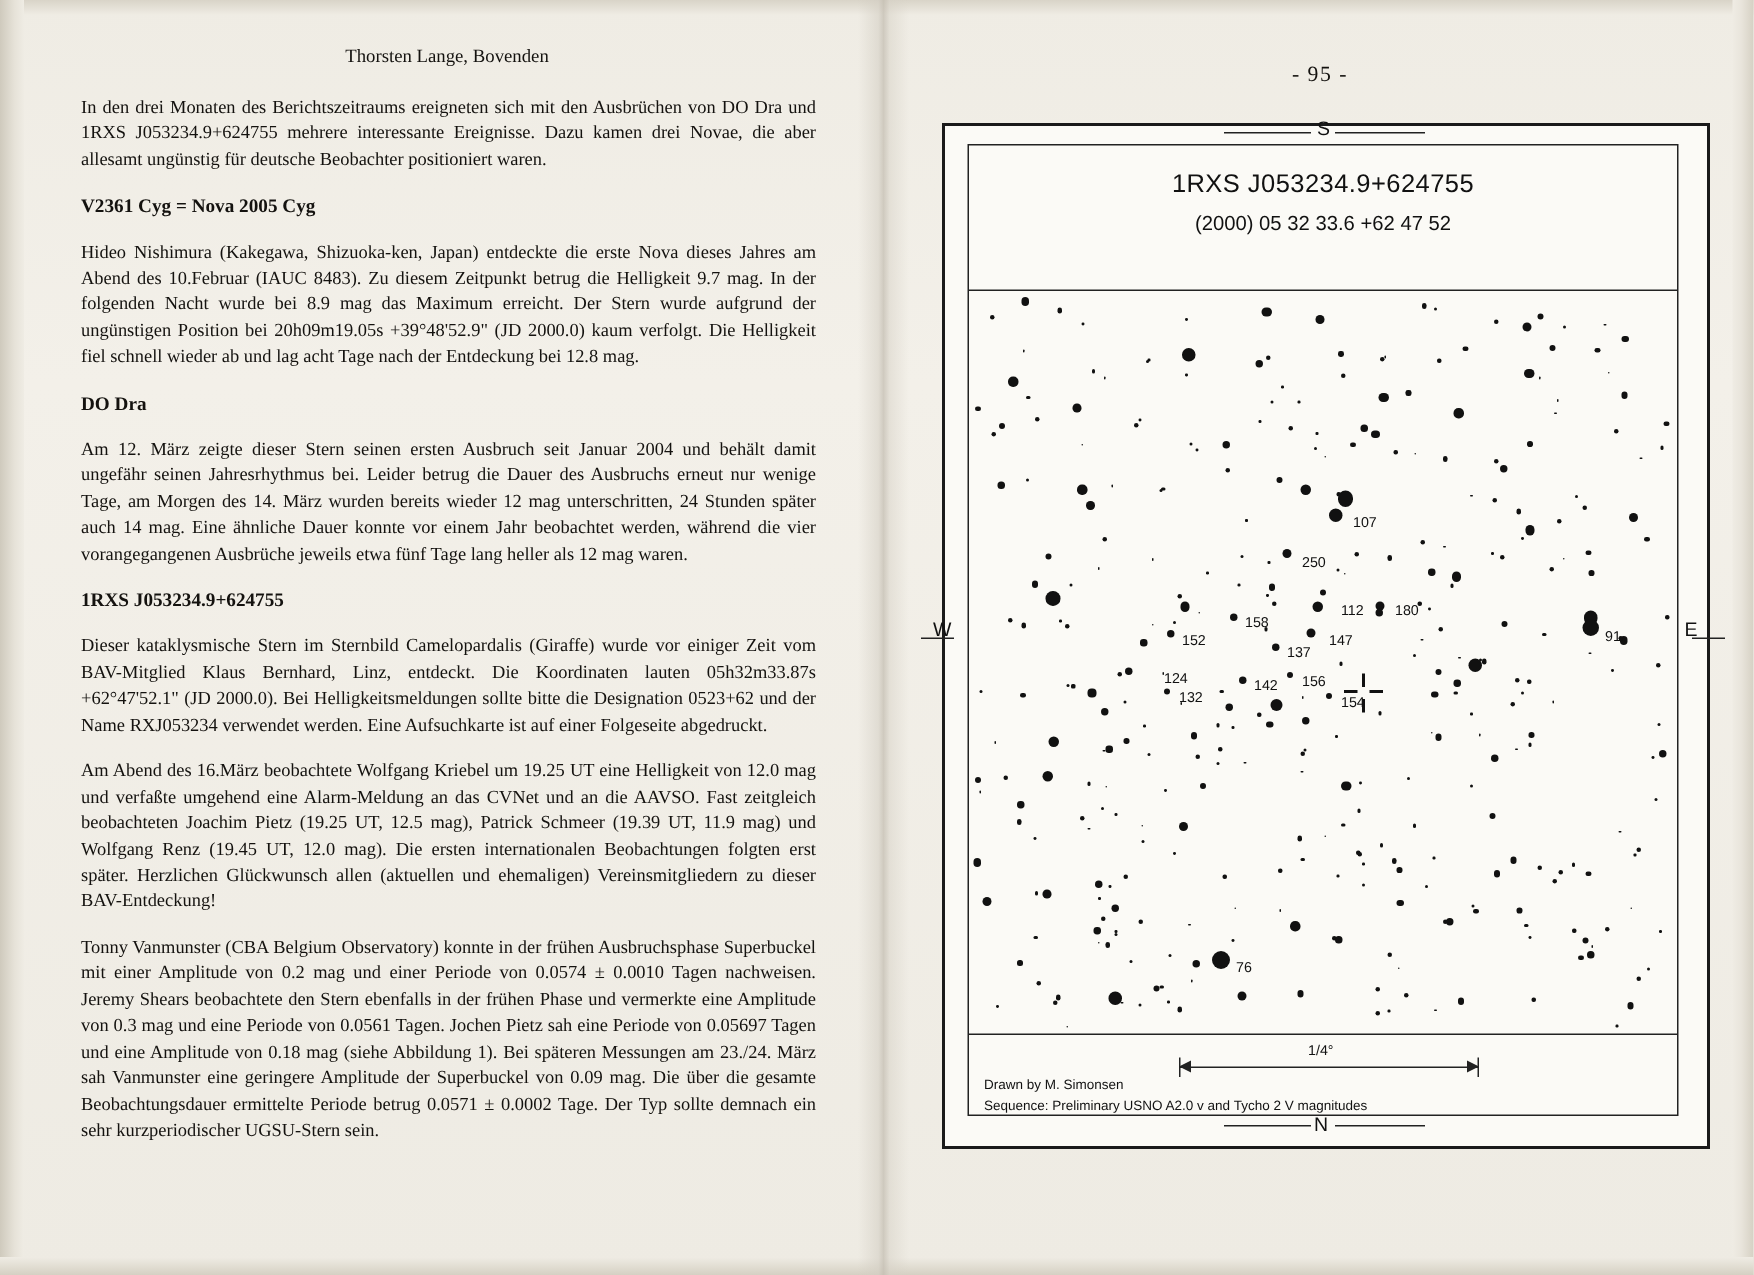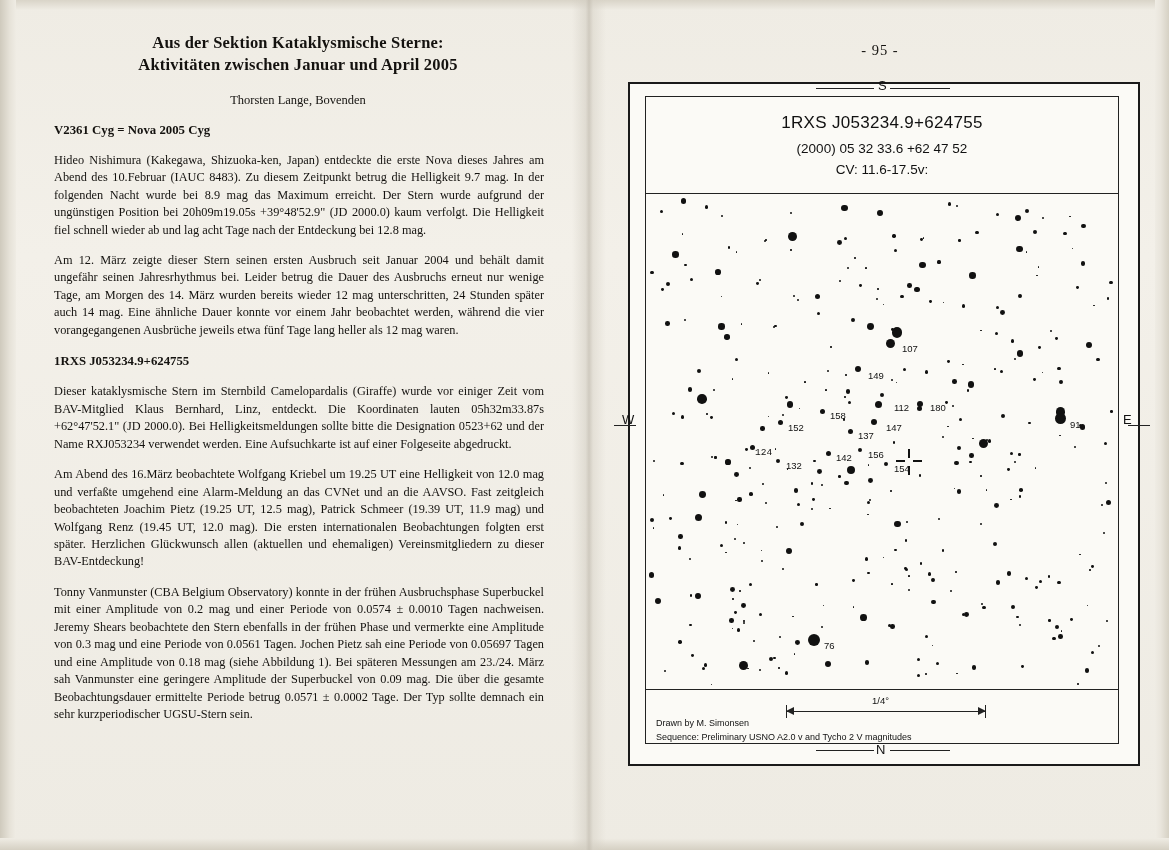--- a/index.html
+++ b/index.html
@@ -231,32 +231,30 @@
 
 <div class="page-scan">
   <div class="edge-top"></div>
   <div class="edge-left"></div>
   <div class="edge-right"></div>
   <div class="edge-bottom"></div>
   <div class="gutter"></div>
 
   <div class="page-left">
 
-    <div class="article-title">
-      <div>Aus der Sektion Kataklysmische Sterne:</div>
-      <div>Aktivitäten zwischen Januar und April 2005</div>
-    </div>
 
     <div class="byline">Thorsten Lange, Bovenden</div>
 
     <div class="body-col">
+      <p class="first">In den drei Monaten des Berichtszeitraums ereigneten sich mit den Ausbrüchen von DO Dra und 1RXS J053234.9+624755 mehrere interessante Ereignisse. Dazu kamen drei Novae, die aber allesamt ungünstig für deutsche Beobachter positioniert waren.</p>
 
       <p class="subhead">V2361 Cyg = Nova 2005 Cyg</p>
       <p>Hideo Nishimura (Kakegawa, Shizuoka-ken, Japan) entdeckte die erste Nova dieses Jahres am Abend des 10.Februar (IAUC 8483). Zu diesem Zeitpunkt betrug die Helligkeit 9.7 mag. In der folgenden Nacht wurde bei 8.9 mag das Maximum erreicht. Der Stern wurde aufgrund der ungünstigen Position bei 20h09m19.05s +39°48'52.9" (JD 2000.0) kaum verfolgt. Die Helligkeit fiel schnell wieder ab und lag acht Tage nach der Entdeckung bei 12.8 mag.</p>
 
+      <p class="subhead">DO Dra</p>
       <p>Am 12. März zeigte dieser Stern seinen ersten Ausbruch seit Januar 2004 und behält damit ungefähr seinen Jahresrhythmus bei. Leider betrug die Dauer des Ausbruchs erneut nur wenige Tage, am Morgen des 14. März wurden bereits wieder 12 mag unterschritten, 24 Stunden später auch 14 mag. Eine ähnliche Dauer konnte vor einem Jahr beobachtet werden, während die vier vorangegangenen Ausbrüche jeweils etwa fünf Tage lang heller als 12 mag waren.</p>
 
       <p class="subhead">1RXS J053234.9+624755</p>
       <p>Dieser kataklysmische Stern im Sternbild Camelopardalis (Giraffe) wurde vor einiger Zeit vom BAV-Mitglied Klaus Bernhard, Linz, entdeckt. Die Koordinaten lauten 05h32m33.87s +62°47'52.1" (JD 2000.0). Bei Helligkeitsmeldungen sollte bitte die Designation 0523+62 und der Name RXJ053234 verwendet werden. Eine Aufsuchkarte ist auf einer Folgeseite abgedruckt.</p>
       <p>Am Abend des 16.März beobachtete Wolfgang Kriebel um 19.25 UT eine Helligkeit von 12.0 mag und verfaßte umgehend eine Alarm-Meldung an das CVNet und an die AAVSO. Fast zeitgleich beobachteten Joachim Pietz (19.25 UT, 12.5 mag), Patrick Schmeer (19.39 UT, 11.9 mag) und Wolfgang Renz (19.45 UT, 12.0 mag). Die ersten internationalen Beobachtungen folgten erst später. Herzlichen Glückwunsch allen (aktuellen und ehemaligen) Vereinsmitgliedern zu dieser BAV-Entdeckung!</p>
       <p>Tonny Vanmunster (CBA Belgium Observatory) konnte in der frühen Ausbruchsphase Superbuckel mit einer Amplitude von 0.2 mag und einer Periode von 0.0574 ± 0.0010 Tagen nachweisen. Jeremy Shears beobachtete den Stern ebenfalls in der frühen Phase und vermerkte eine Amplitude von 0.3 mag und eine Periode von 0.0561 Tagen. Jochen Pietz sah eine Periode von 0.05697 Tagen und eine Amplitude von 0.18 mag (siehe Abbildung 1). Bei späteren Messungen am 23./24. März sah Vanmunster eine geringere Amplitude der Superbuckel von 0.09 mag. Die über die gesamte Beobachtungsdauer ermittelte Periode betrug 0.0571 ± 0.0002 Tage. Der Typ sollte demnach ein sehr kurzperiodischer UGSU-Stern sein.</p>
     </div>
   </div>
 
   <div class="page-right">
@@ -277,21 +275,20 @@
       <div class="tick-line" style="left:188px; top:6px; width:58px; height:1px;"></div>
       <div class="tick-line" style="left:188px; top:668px; width:58px; height:1px;"></div>
 
       <div class="chart-inner">
         <div class="hline-top"></div>
         <div class="hline-bottom"></div>
 
         <div class="chart-head">
           <div class="chart-title">1RXS J053234.9+624755</div>
           <div class="chart-coords">(2000) 05 32 33.6  +62 47 52</div>
-          <div class="chart-mag">CV:    11.6-17.5v:</div>
         </div>
 
         <div class="starfield">
             <div class="star" style="left: 447.375px; top: 207.835px; width: 1.66263px; height: 1.66263px;"></div>
             <div class="star" style="left: 310.27px; top: 575.666px; width: 1.55477px; height: 1.55477px;"></div>
             <div class="star" style="left: 176.687px; top: 507.566px; width: 1.50573px; height: 1.50573px;"></div>
             <div class="star" style="left: 386.788px; top: 133.056px; width: 4.238px; height: 4.238px;"></div>
             <div class="star" style="left: 248.256px; top: 423.614px; width: 6.8783px; height: 6.8783px;"></div>
             <div class="star" style="left: 291.431px; top: 163.397px; width: 3.1712px; height: 3.1712px;"></div>
             <div class="star" style="left: 114.984px; top: 452.602px; width: 1.52366px; height: 1.52366px;"></div>
@@ -637,29 +634,29 @@
             <div class="star" style="left: 173.5px; top: 311.5px; width: 5px; height: 5px;"></div>
             <div class="star" style="left: 131.5px; top: 322.5px; width: 5px; height: 5px;"></div>
             <div class="star" style="left: 225px; top: 322px; width: 6px; height: 6px;"></div>
             <div class="star" style="left: 201.5px; top: 331.5px; width: 5px; height: 5px;"></div>
             <div class="star" style="left: 103.5px; top: 347.5px; width: 5px; height: 5px;"></div>
             <div class="star" style="left: 179.5px; top: 353.5px; width: 5px; height: 5px;"></div>
             <div class="star" style="left: 212px; top: 351px; width: 4px; height: 4px;"></div>
             <div class="star" style="left: 130px; top: 362px; width: 4px; height: 4px;"></div>
             <div class="star" style="left: 238px; top: 365px; width: 4px; height: 4px;"></div>
             <div class="star-label" style="left: 256px; top: 246px;">107</div>
-            <div class="star-label" style="left: 222px; top: 273px;">149</div>
+            <div class="star-label" style="left: 222px; top: 273px;">250</div>
             <div class="star-label" style="left: 184px; top: 313px;">158</div>
             <div class="star-label" style="left: 248px; top: 305px;">112</div>
             <div class="star-label" style="left: 284px; top: 305px;">180</div>
             <div class="star-label" style="left: 142px; top: 325px;">152</div>
             <div class="star-label" style="left: 240px; top: 325px;">147</div>
             <div class="star-label" style="left: 212px; top: 333px;">137</div>
             <div class="star-label" style="left: 424px; top: 322px;">91</div>
-            <div class="star-label" style="left: 109px; top: 350px; font-family: Liberation Mono, monospace;">124</div>
+            <div class="star-label" style="left: 130px; top: 350px;">124</div>
             <div class="star-label" style="left: 190px; top: 355px;">142</div>
             <div class="star-label" style="left: 222px; top: 352px;">156</div>
             <div class="star-label" style="left: 140px; top: 363px;">132</div>
             <div class="star-label" style="left: 248px; top: 366px;">154</div>
             <div class="star-label" style="left: 178px; top: 543px;">76</div>
           </div>
 
         <div class="target-marker" style="left:250px; top:352px;">
           <span style="left:0; top:11px; width:9px; height:1.5px;"></span>
           <span style="left:17px; top:11px; width:9px; height:1.5px;"></span>

